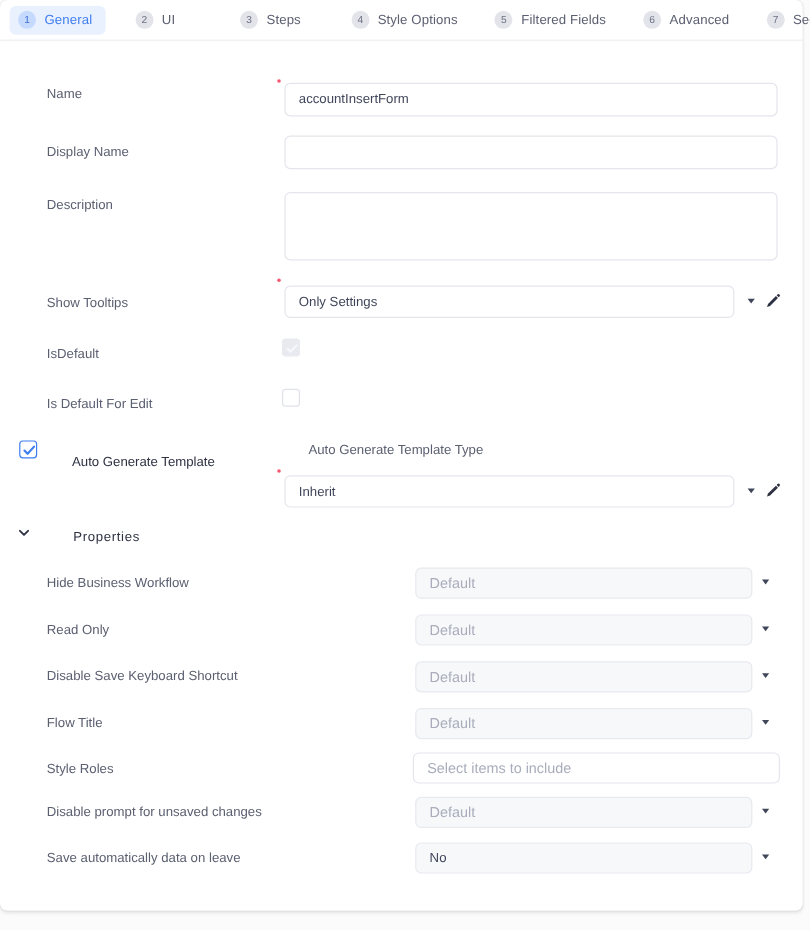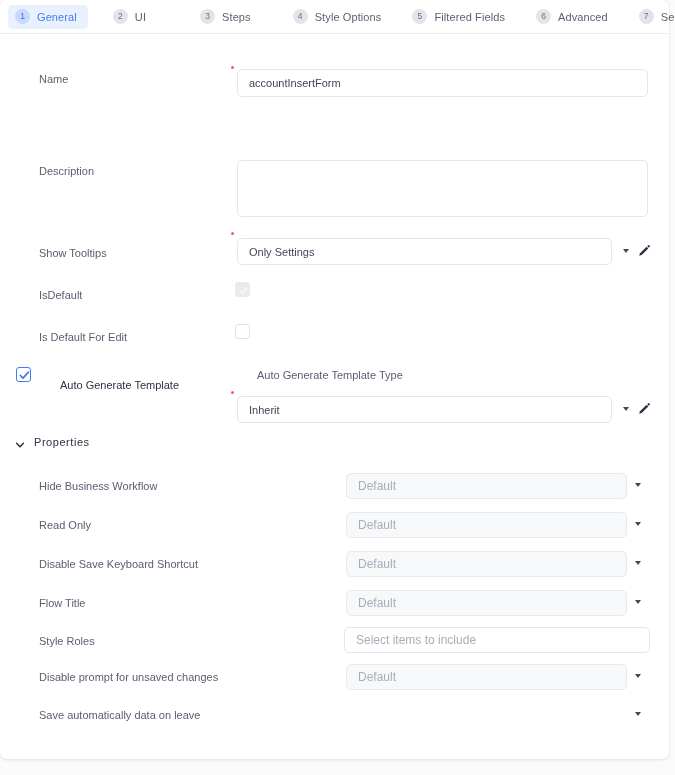--- a/index.html
+++ b/index.html
@@ -133,22 +133,23 @@
   }
   .cbox.empty { border: 1.4px solid #dfe2e9; background: #fff; }
   .cbox.disabled { background: #e8eaef; border: 1.4px solid #e8eaef; }
   .cbox.checked { border: 1.5px solid #3f7ef0; background: #fff; }
   .cbox svg { position: absolute; left: 0; top: 0; }
 
   
   .section {
     position: absolute;
     display: flex;
-    align-items: flex-start;
+    align-items: flex-end;
     cursor: pointer;
+    gap: 27px;
   }
   .section .chev { margin-right: 9px; display: block; }
   .section .stitle {
     font-size: 11px;
     color: #2d3142;
     letter-spacing: .55px;
   }
 </style>
 </head>
 <body>
@@ -188,20 +189,26 @@
     </div>
 
     <div class="row" style="top:60px;height:36px">
       <span class="flabel" style="top:13px">Name</span>
       <span class="req-dot" style="left:231px; top:6px"></span>
       <div class="ctrl" style="left:237px; top:9px; width:411px; height:28px">
         <span class="val">accountInsertForm</span>
       </div>
     </div>
 
+    <div class="row" style="top:108px;height:36px">
+      <span class="flabel" style="top:13px">Display Name</span>
+      <div class="ctrl" style="left:237px; top:5px; width:411px; height:28px">
+        <span class="val"></span>
+      </div>
+    </div>
 
     <div class="row" style="top:160px;height:60px">
       <span class="flabel" style="top:5px">Description</span>
       <div class="ctrl textarea" style="left:237px; top:0px; width:411px; height:57px">
         <span class="val"></span>
       </div>
     </div>
 
     <div class="row" style="top:235px;height:34px">
       <span class="flabel" style="top:12px">Show Tooltips</span>
@@ -307,17 +314,20 @@
     <div class="row" style="top:664px;height:28px">
       <span class="flabel" style="top:7px">Disable prompt for unsaved changes</span>
       <div class="ctrl grey" style="left:346px; top:0px; width:281px; height:26px">
         <span class="ph">Default</span>
       </div>
       <span class="caret" style="left:635px; top:10px"></span>
     </div>
 
     <div class="row" style="top:702px;height:28px">
       <span class="flabel" style="top:7px">Save automatically data on leave</span>
+      <div class="ctrl grey" style="left:346px; top:0px; width:281px; height:26px">
+        <span class="val">No</span>
+      </div>
       <span class="caret" style="left:635px; top:10px"></span>
     </div>
 
   </div>
 </div>
 
 </body></html>

